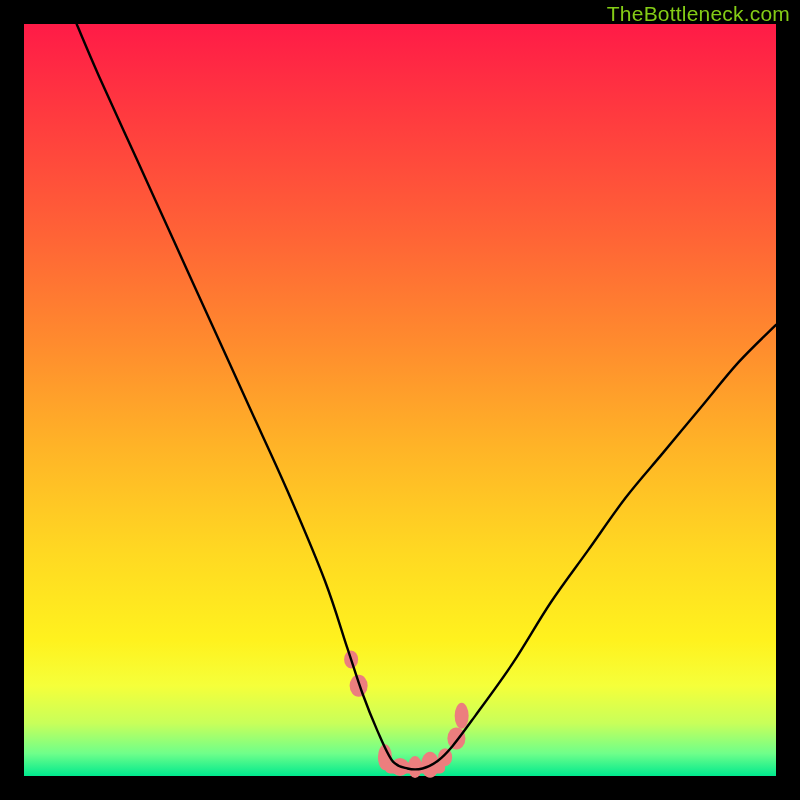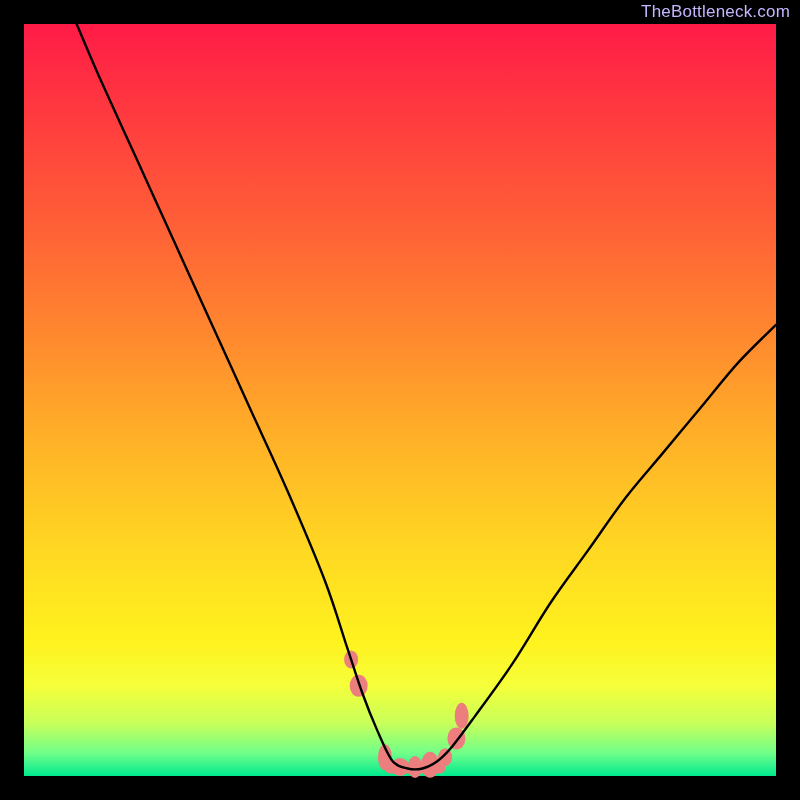--- a/index.html
+++ b/index.html
@@ -37,22 +37,22 @@
       #f5ff3a 88%,
       #c8ff5a 93%,
       #6fff8a 97%,
       #00e98e 100%
     );
   }
   .watermark {
     position: absolute;
     top: 2px;
     right: 10px;
-    color: #c4b5fd;
-    font-size: 17px;
+    color: #84cc16;
+    font-size: 21px;
     letter-spacing: 0.2px;
     font-weight: 500;
   }
   svg.curve {
     position: absolute;
     top: 0;
     left: 0;
     width: 752px;
     height: 752px;
     overflow: visible;

